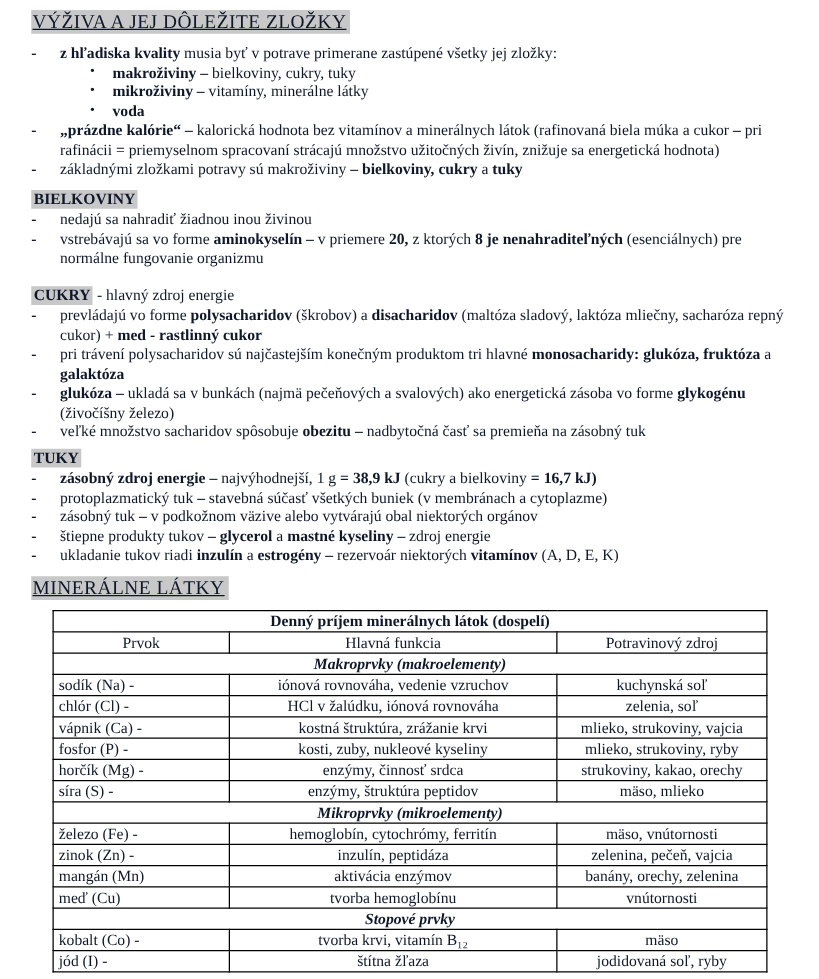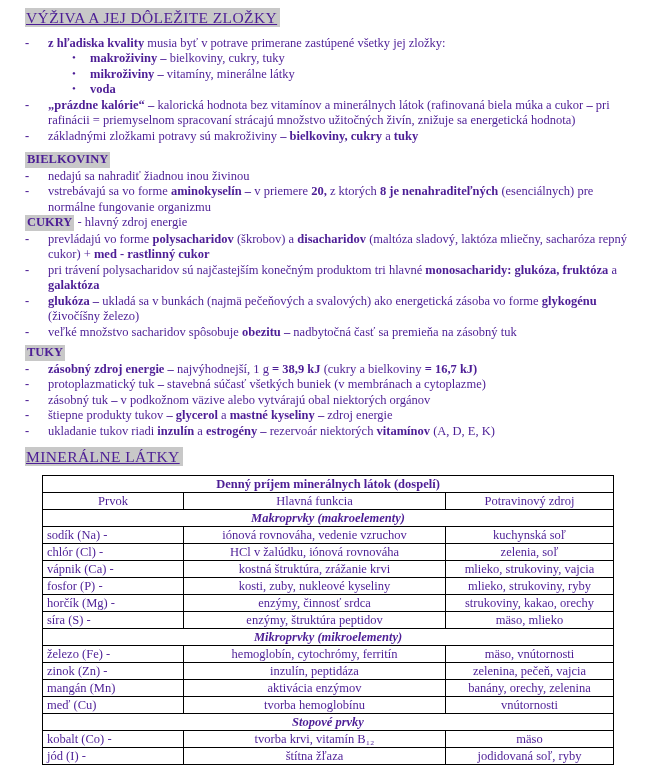--- a/index.html
+++ b/index.html
@@ -1,34 +1,34 @@
 <!DOCTYPE html>
 <html><head>
 <meta charset="utf-8">
 <style>
   html,body{margin:0;padding:0;background:#ffffff;}
   .page{
     width:655px;height:783px;overflow:hidden;background:#ffffff;
     box-sizing:border-box;padding:8px 18px 0 23px;
     font-family:"Liberation Serif", serif;
-    font-size:12.5px;line-height:15.5px;color:#4c1d95;
+    font-size:12.5px;line-height:15.5px;color:#0f172a;
   }
   
   .h-main-row{margin:0 0 8px 2px;}
   .h-main{
     display:inline-block;font-size:15.5px;line-height:19px;font-weight:normal;
     background:#c8c8c8;text-decoration:underline;letter-spacing:0.4px;padding:0 3px 0 1px;
   }
   .h-sub-row{margin:0 0 1px 2px;}
   .h-sub{display:inline-block;font-weight:bold;background:#c8c8c8;padding:0 2px;}
   .h-suffix{font-weight:normal;}
   
   .sec{margin-bottom:0;}
   .sec-gap-s1{margin-bottom:8px;}
-  .sec-gap-s2{margin-bottom:0;}
+  .sec-gap-s2{margin-bottom:14px;}
   .sec-gap-s3{margin-bottom:5px;}
   .sec-gap-s4{margin-bottom:8px;}
   .sec-gap-s5{margin-bottom:2px;}
   .li{position:relative;}
   .li1{padding-left:25px;}
   .li1 > .mk{position:absolute;left:2px;top:0;font-weight:bold;}
   .li2{padding-left:67px;}
   .li2 > .mk{position:absolute;left:49px;top:-1px;font-size:11px;}
   .b{font-weight:bold;}
   

